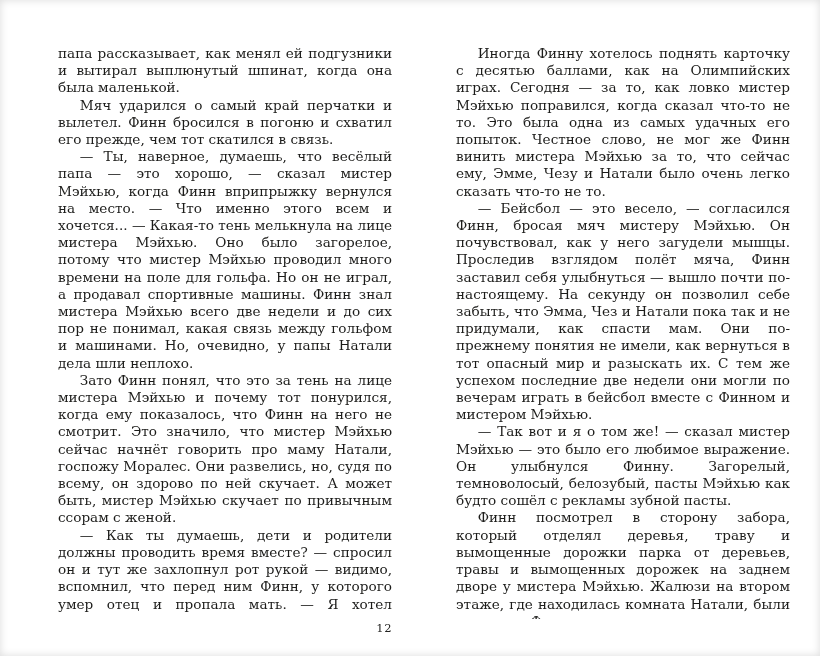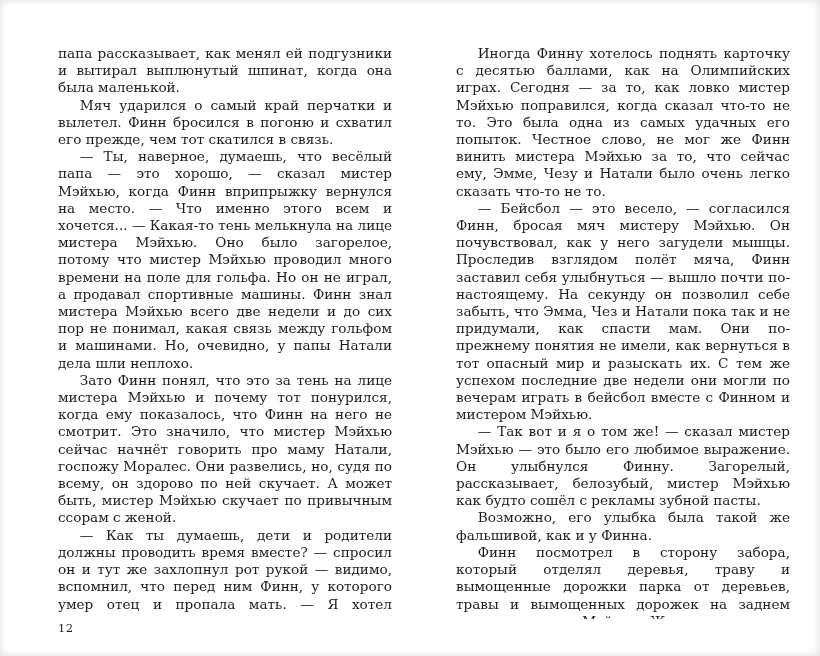--- a/index.html
+++ b/index.html
@@ -34,21 +34,21 @@
     max-height: 574px;
     overflow: hidden;
     hyphens: auto;
     -webkit-hyphens: auto;
   }
   .para { text-indent: 0; }
   .para.indent { text-indent: 1.6em; }
   .page-number {
     position: absolute;
     width: 334px;
-    text-align: left;
+    text-align: right;
     top: 621px;
     font-size: 11.5px;
     letter-spacing: 0.5px;
     color: #222220;
   }
   .page-number.left { left: 58px; }
   .page-number.right { left: 456px; }
 </style>
 </head>
 <body>
@@ -63,22 +63,21 @@
           <p class="para indent">— Ты, наверное, думаешь, что весёлый папа — это хорошо, — сказал мистер Мэйхью, когда Финн вприпрыжку вернулся на место. — Что именно этого всем и хочется... — Какая-то тень мелькнула на лице мистера Мэйхью. Оно было загорелое, потому что мистер Мэйхью проводил много времени на поле для гольфа. Но он не играл, а продавал спортивные машины. Финн знал мистера Мэйхью всего две недели и до сих пор не понимал, какая связь между гольфом и машинами. Но, очевидно, у папы Натали дела шли неплохо.</p>
           <p class="para indent">Зато Финн понял, что это за тень на лице мистера Мэйхью и почему тот понурился, когда ему показалось, что Финн на него не смотрит. Это значило, что мистер Мэйхью сейчас начнёт говорить про маму Натали, госпожу Моралес. Они развелись, но, судя по всему, он здорово по ней скучает. А может быть, мистер Мэйхью скучает по привычным ссорам с женой.</p>
           <p class="para indent">— Как ты думаешь, дети и родители должны проводить время вместе? — спросил он и тут же захлопнул рот рукой — видимо, вспомнил, что перед ним Финн, у которого умер отец и пропала мать. — Я хотел сказать... дети и взрослые должны проводить время вместе. Ну, как мы с тобой сейчас. Жить надо весело.</p>
         </div>
     </div>
 
     <div class="page">
       <div class="page-text">
           <p class="para indent">Иногда Финну хотелось поднять карточку с десятью баллами, как на Олимпийских играх. Сегодня — за то, как ловко мистер Мэйхью поправился, когда сказал что-то не то. Это была одна из самых удачных его попыток. Честное слово, не мог же Финн винить мистера Мэйхью за то, что сейчас ему, Эмме, Чезу и Натали было очень легко сказать что-то не то.</p>
           <p class="para indent">— Бейсбол — это весело, — согласился Финн, бросая мяч мистеру Мэйхью. Он почувствовал, как у него загудели мышцы. Проследив взглядом полёт мяча, Финн заставил себя улыбнуться — вышло почти по-настоящему. На секунду он позволил себе забыть, что Эмма, Чез и Натали пока так и не придумали, как спасти мам. Они по-прежнему понятия не имели, как вернуться в тот опасный мир и разыскать их. С тем же успехом последние две недели они могли по вечерам играть в бейсбол вместе с Финном и мистером Мэйхью.</p>
-          <p class="para indent">— Так вот и я о том же! — сказал мистер Мэйхью — это было его любимое выражение. Он улыбнулся Финну. Загорелый, рассказывает, белозубый, мистер Мэйхью как будто сошёл с рекламы зубной пасты.</p>
-          <p class="para indent">Возможно, его улыбка была такой же фальшивой, как и у Финна.</p>
+          <p class="para indent">— Так вот и я о том же! — сказал мистер Мэйхью — это было его любимое выражение. Он улыбнулся Финну. Загорелый, темноволосый, белозубый, пасты Мэйхью как будто сошёл с рекламы зубной пасты.</p>
           <p class="para indent">Финн посмотрел в сторону забора, который отделял деревья, траву и вымощенные дорожки парка от деревьев, травы и вымощенных дорожек на заднем дворе у мистера Мэйхью. Жалюзи на втором этаже, где находилась комната Натали, были опущены. Финн знал, что</p>
         </div>
     </div>
 
   </div>
 
   <div class="page-number left">12</div>
 
 </div>
 

